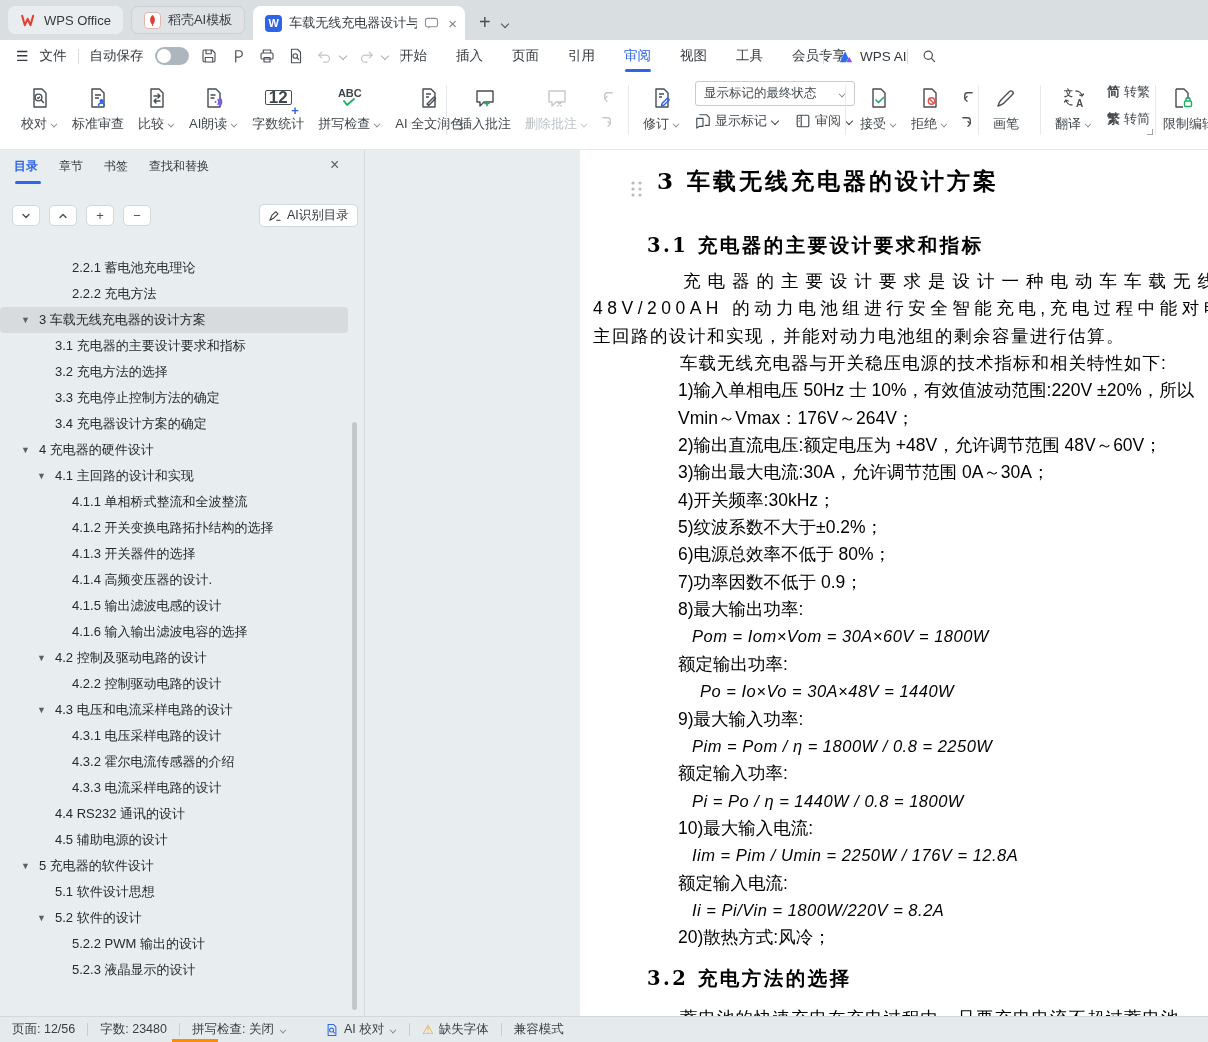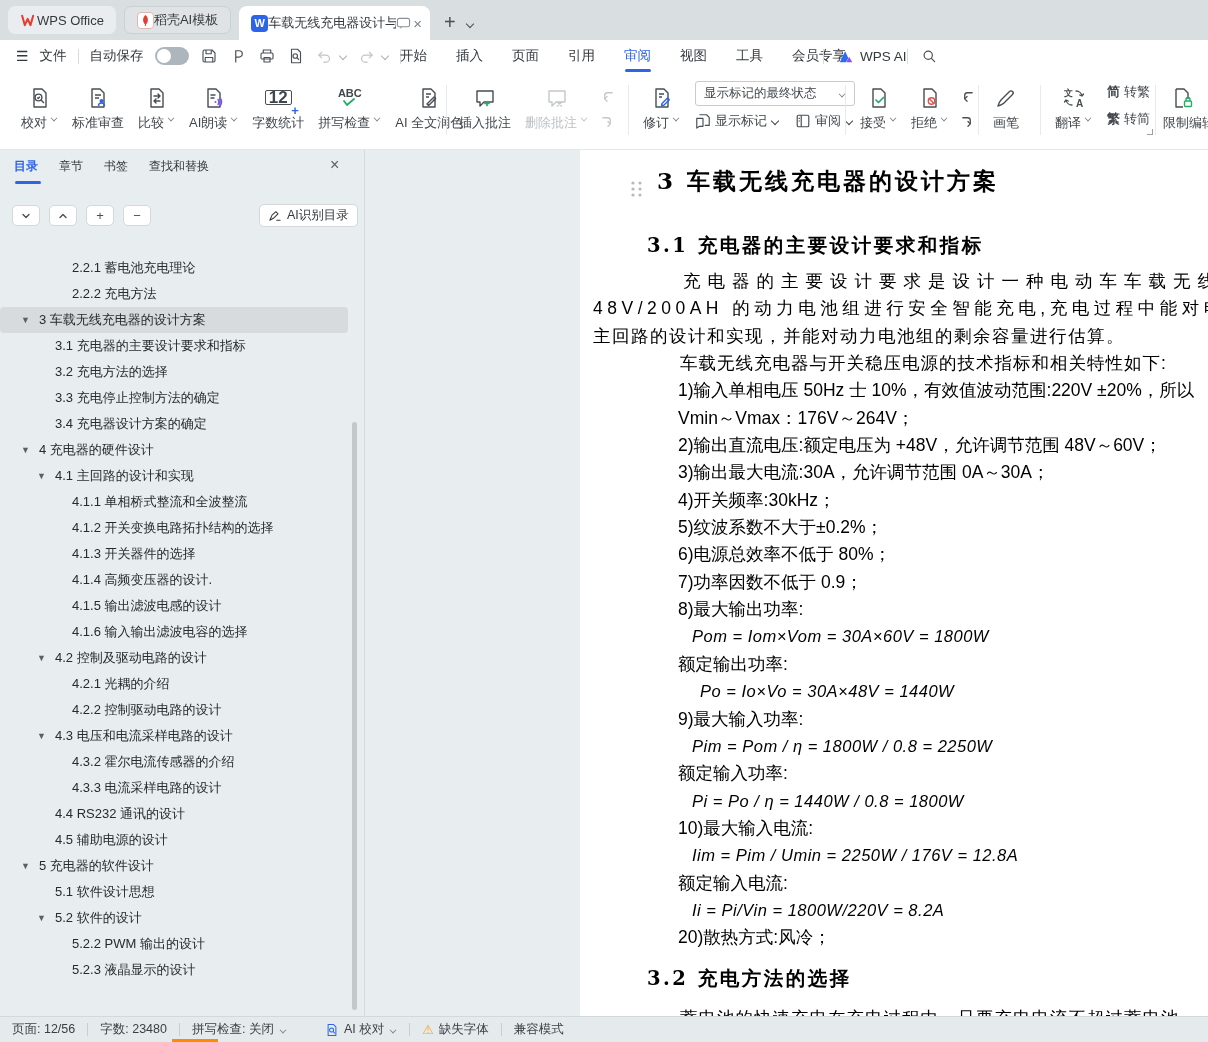--- a/index.html
+++ b/index.html
@@ -1,21 +1,21 @@
 <!DOCTYPE html>
 <html><head>
 <meta charset="utf-8">
 <style>
   html,body{margin:0;padding:0;background:#fff;}
   *{box-sizing:border-box;font-family:"Liberation Sans","DejaVu Sans",sans-serif;}
   #app{position:relative;width:1208px;height:1042px;overflow:hidden;background:#e8edef;font-size:13px;color:#41464b;}
 
   
   .tabbar{position:absolute;left:0;top:0;width:100%;height:40px;background:#d9dee1;display:flex;align-items:flex-end;}
-  .wtab{display:flex;align-items:center;height:28px;margin:16px 0 6px 8px;padding:0 12px;border-radius:7px;font-size:13px;color:#34393e;white-space:nowrap;}
+  .wtab{display:flex;align-items:center;gap:7px;height:28px;margin:16px 0 6px 8px;padding:0 12px;border-radius:7px;font-size:13px;color:#34393e;white-space:nowrap;}
   .wtab.t1{background:#e9edef;}
   .wtab.t2{background:#dfe3e6;border:1px solid #cbd0d4;}
   .wtab.active{height:34px;margin-bottom:0;border-radius:8px 8px 0 0;background:#ffffff;padding-right:8px;max-width:212px;}
   .wtab.active .ttl{max-width:128px;overflow:hidden;white-space:nowrap;}
   .tab-sq{width:17px;height:17px;border-radius:4px;display:flex;align-items:center;justify-content:center;flex:0 0 auto;}
   .tab-sq.blue{background:#2d64e8;color:#fff;font-weight:bold;font-size:11px;}
   .tab-sq.white{background:#fff;border:1px solid #e3b5b1;}
   .tclose{color:#7d838a;font-size:15px;margin-left:2px;cursor:default;}
   .tplus{font-size:20px;color:#4a4f55;margin:0 0 8px 14px;line-height:20px;}
   .tchev{margin:0 0 12px 10px;}
@@ -40,21 +40,21 @@
   .mb-sep2{position:absolute;left:823px;top:9px;}
   .mb-sep3{position:absolute;left:907px;top:9px;}
   .msearch{position:absolute;left:920px;top:7px;}
 
   
   .ribbon{position:absolute;left:0;top:72px;width:100%;height:78px;background:#fff;border-bottom:1px solid #e3e7e9;}
   .rdiv{position:absolute;top:13px;height:50px;width:1px;background:#e6eaec;}
   .rgroup{position:absolute;top:9px;display:flex;align-items:flex-start;}
   .rbtn{display:flex;flex-direction:column;align-items:center;padding:0 7px;font-size:13px;color:#41464b;white-space:nowrap;}
   .rbtn .ico{height:33px;display:flex;align-items:center;}
-  .rbtn .lbl{height:19px;display:flex;align-items:flex-start;gap:3px;}
+  .rbtn .lbl{height:19px;display:flex;align-items:center;gap:3px;}
   .rbtn .chev{color:#7d838a;transform:scale(.8);}
   .rbtn.disabled,.rbtn.disabled .chev{color:#bcc1c6;}
   .minicol{display:flex;flex-direction:column;gap:7px;margin:6px 2px 0 2px;}
   .minibtn{width:20px;height:18px;display:flex;align-items:center;justify-content:center;color:#4a4f55;}
   .minibtn.disabled{color:#c3c8cd;}
   .rcol{display:flex;flex-direction:column;gap:6px;margin-left:8px;}
   .rselect{width:160px;height:25px;border:1px solid #c6ccd1;border-radius:3px;display:flex;align-items:center;justify-content:space-between;padding:0 8px;font-size:12.5px;color:#41464b;background:#fff;}
   .rselect .chev{color:#7d838a;transform:scale(.8);}
   .rrow{display:flex;gap:16px;align-items:flex-end;}
   .rsmall{display:flex;align-items:center;gap:4px;font-size:13px;color:#41464b;white-space:nowrap;}
@@ -644,35 +644,35 @@
         <div class="toc-row lv3">
 
           <span class="toc-text">4.1.6 输入输出滤波电容的选择</span>
         </div>
 
         <div class="toc-row lv2 expand">
           <span class="tri">▼</span>
           <span class="toc-text">4.2 控制及驱动电路的设计</span>
         </div>
 
-        <div class="toc-row lv3">
-
-          <span class="toc-text">4.2.1 光耦的介绍</span>
-        </div>
 
         <div class="toc-row lv3">
 
           <span class="toc-text">4.2.2 控制驱动电路的设计</span>
         </div>
 
         <div class="toc-row lv2 expand">
           <span class="tri">▼</span>
           <span class="toc-text">4.3  电压和电流采样电路的设计</span>
         </div>
 
+        <div class="toc-row lv3">
+
+          <span class="toc-text">4.3.1  电压采样电路的设计</span>
+        </div>
 
         <div class="toc-row lv3">
 
           <span class="toc-text">4.3.2  霍尔电流传感器的介绍</span>
         </div>
 
         <div class="toc-row lv3">
 
           <span class="toc-text">4.3.3  电流采样电路的设计</span>
         </div>

